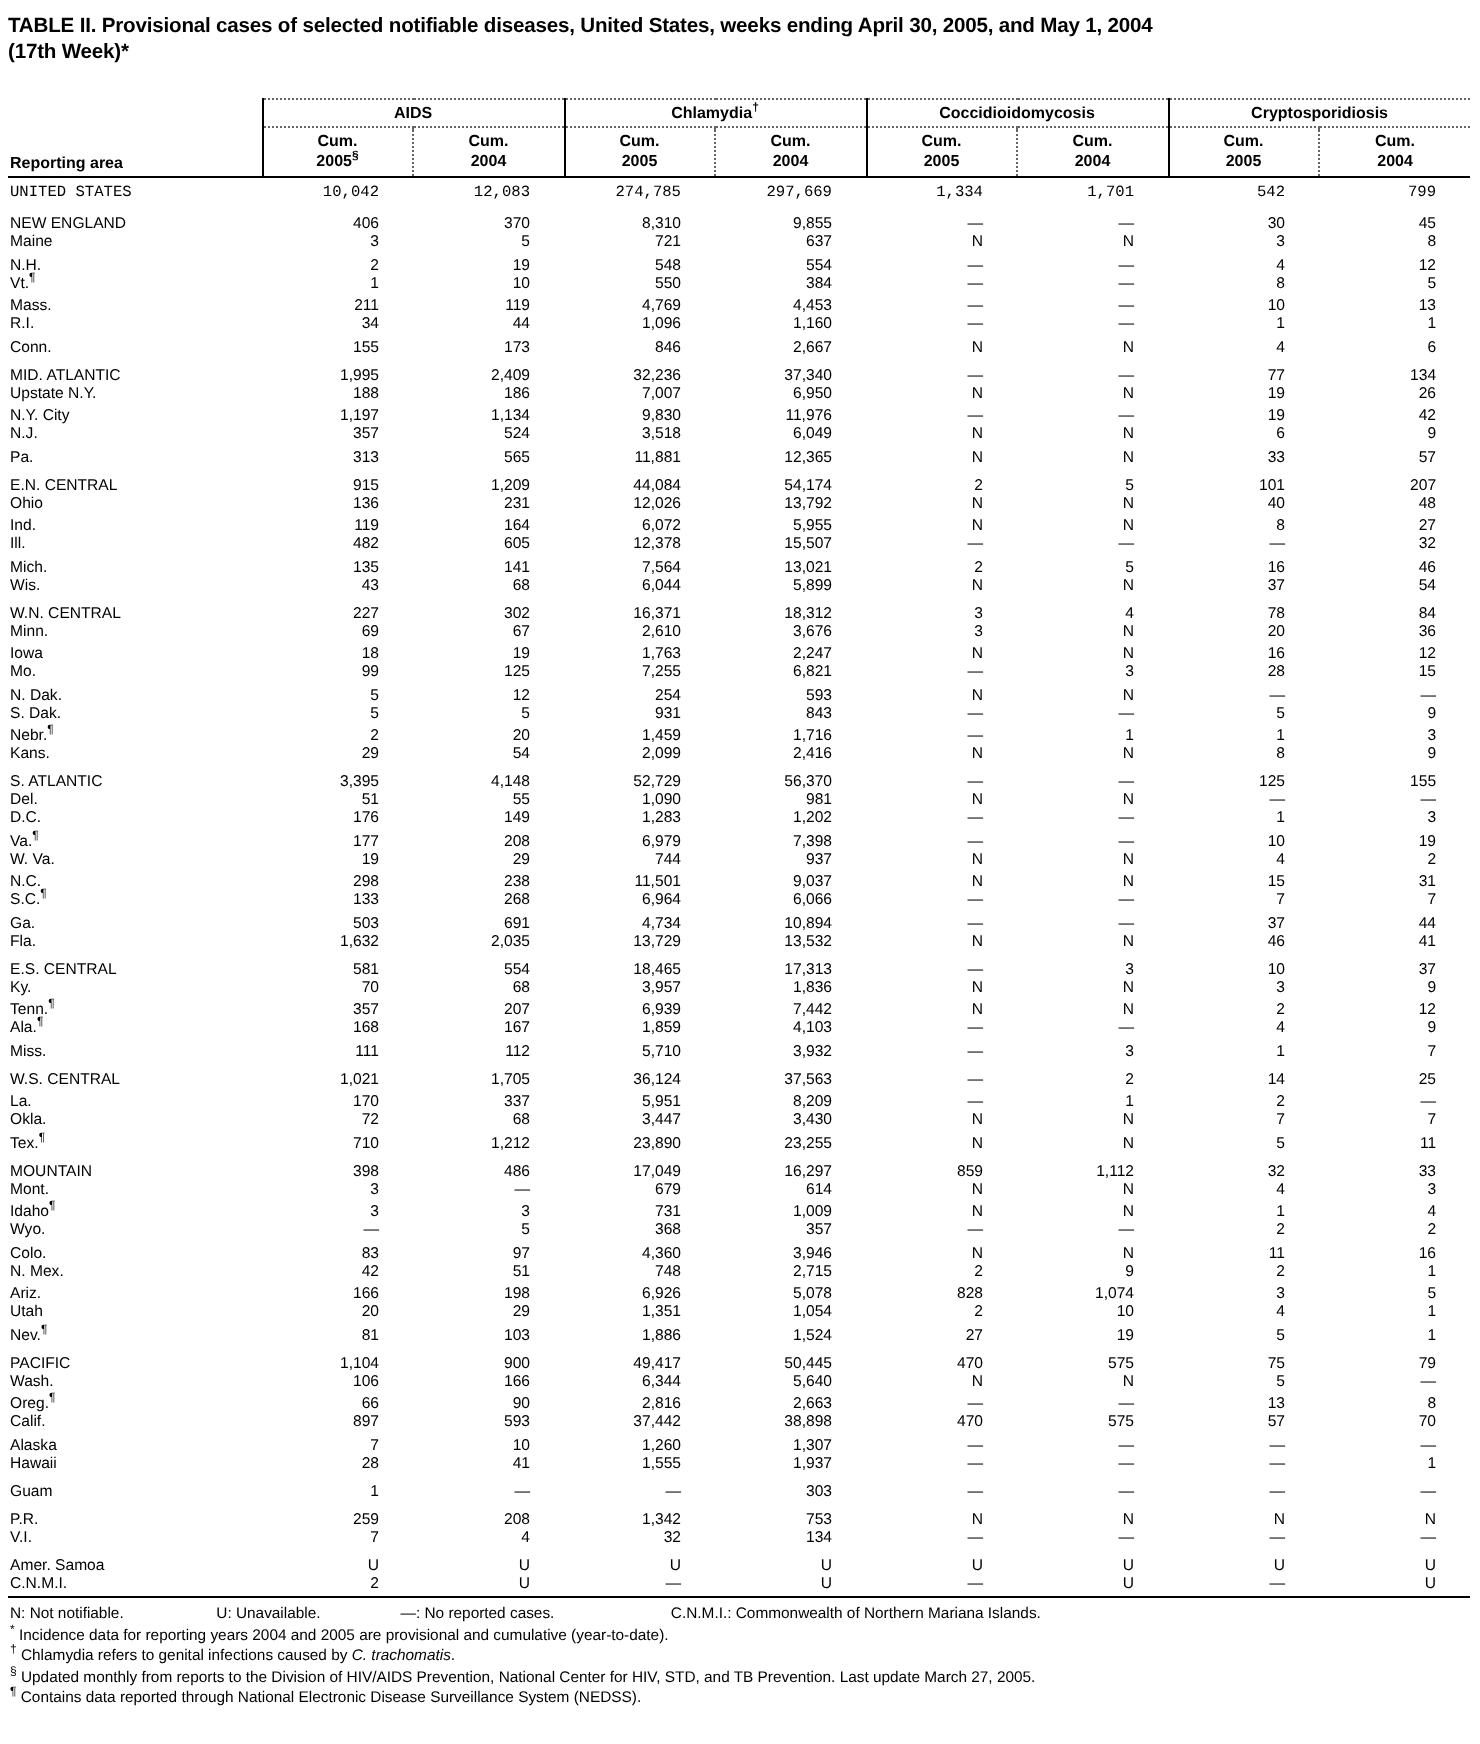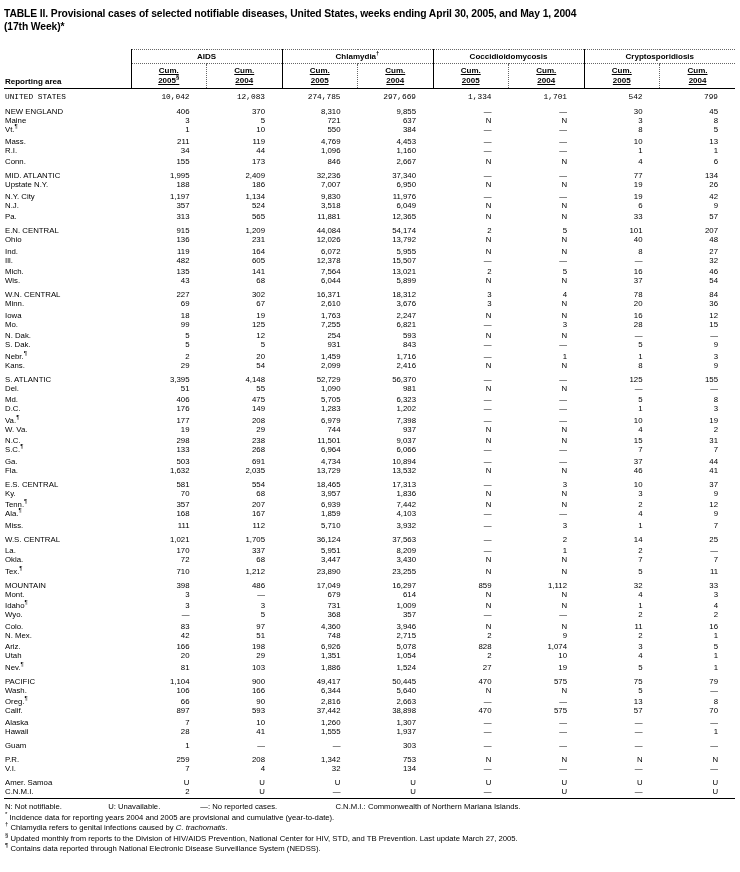--- a/index.html
+++ b/index.html
@@ -18,21 +18,21 @@
   col.c-val  { width:75.5px; }
 
   th { font-weight:700; font-size:8px; padding:0; }
   .grp-row .grp {
     text-align:center; padding:2px 0;
     border-top:1px dotted #666; border-bottom:1px dotted #666;
     border-left:1px solid #000;
   }
   .grp-row .corner { border:none; }
   .cum-row th { border-bottom:1.3px solid #000; }
-  .cum-row .cum { text-align:center; line-height:9.5px; padding:2px 0 3px;text-decoration:underline; }
+  .cum-row .cum { text-align:center; line-height:9.5px; padding:2px 0 3px; }
   .cum-row .cum.gl { border-left:1px solid #000; }
   .cum-row .cum.dl { border-left:1px dotted #666; }
   .cum-row .area-th { text-align:left; vertical-align:bottom; padding:0 0 2px 1px; }
   sup { font-size:6px; line-height:0; }
 
   tbody td { font-size:7.8px; line-height:9px; vertical-align:bottom; padding:0; white-space:nowrap; }
   td.val  { text-align:right; padding-right:17px; }
   td.area { padding-left:1px; }
   tbody tr:first-child td { padding-top:4px;font-family:Liberation Mono, monospace; }
   tr.gap td    { padding-top:5px; }
@@ -141,20 +141,31 @@
           <td class="area">Maine</td>
           <td class="val">3</td>
           <td class="val">5</td>
           <td class="val">721</td>
           <td class="val">637</td>
           <td class="val">N</td>
           <td class="val">N</td>
           <td class="val">3</td>
           <td class="val">8</td>
         </tr>
+        <tr class="subgap">
+          <td class="area">N.H.</td>
+          <td class="val">2</td>
+          <td class="val">19</td>
+          <td class="val">548</td>
+          <td class="val">554</td>
+          <td class="val">—</td>
+          <td class="val">—</td>
+          <td class="val">4</td>
+          <td class="val">12</td>
+        </tr>
         <tr>
           <td class="area">Vt.<sup>¶</sup></td>
           <td class="val">1</td>
           <td class="val">10</td>
           <td class="val">550</td>
           <td class="val">384</td>
           <td class="val">—</td>
           <td class="val">—</td>
           <td class="val">8</td>
           <td class="val">5</td>
@@ -415,31 +426,20 @@
         <tr>
           <td class="area">Del.</td>
           <td class="val">51</td>
           <td class="val">55</td>
           <td class="val">1,090</td>
           <td class="val">981</td>
           <td class="val">N</td>
           <td class="val">N</td>
           <td class="val">—</td>
           <td class="val">—</td>
-        </tr>
-        <tr class="subgap">
-          <td class="area">Md.</td>
-          <td class="val">406</td>
-          <td class="val">475</td>
-          <td class="val">5,705</td>
-          <td class="val">6,323</td>
-          <td class="val">—</td>
-          <td class="val">—</td>
-          <td class="val">5</td>
-          <td class="val">8</td>
         </tr>
         <tr>
           <td class="area">D.C.</td>
           <td class="val">176</td>
           <td class="val">149</td>
           <td class="val">1,283</td>
           <td class="val">1,202</td>
           <td class="val">—</td>
           <td class="val">—</td>
           <td class="val">1</td>

